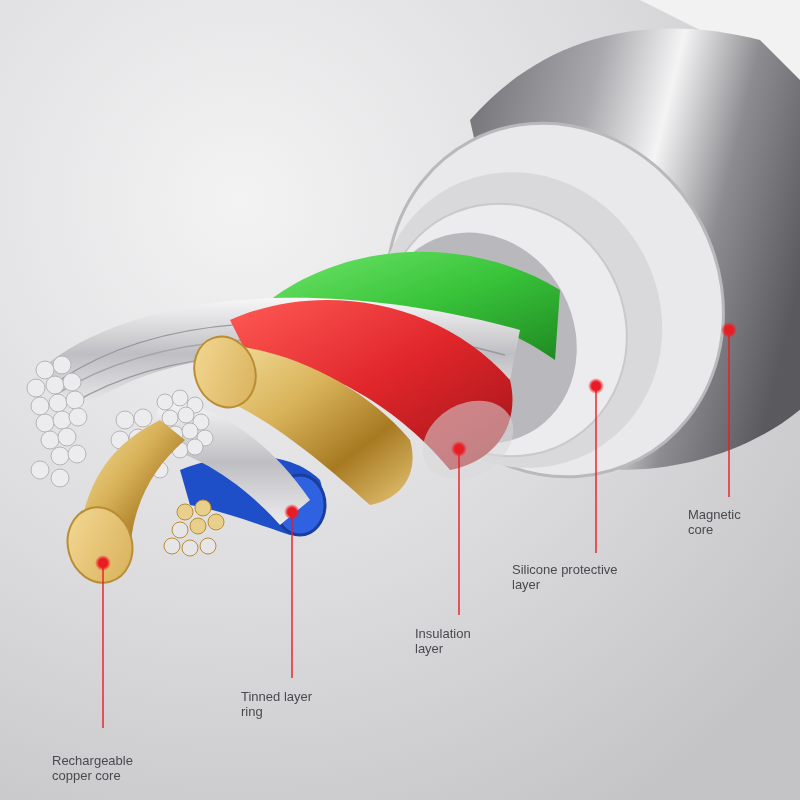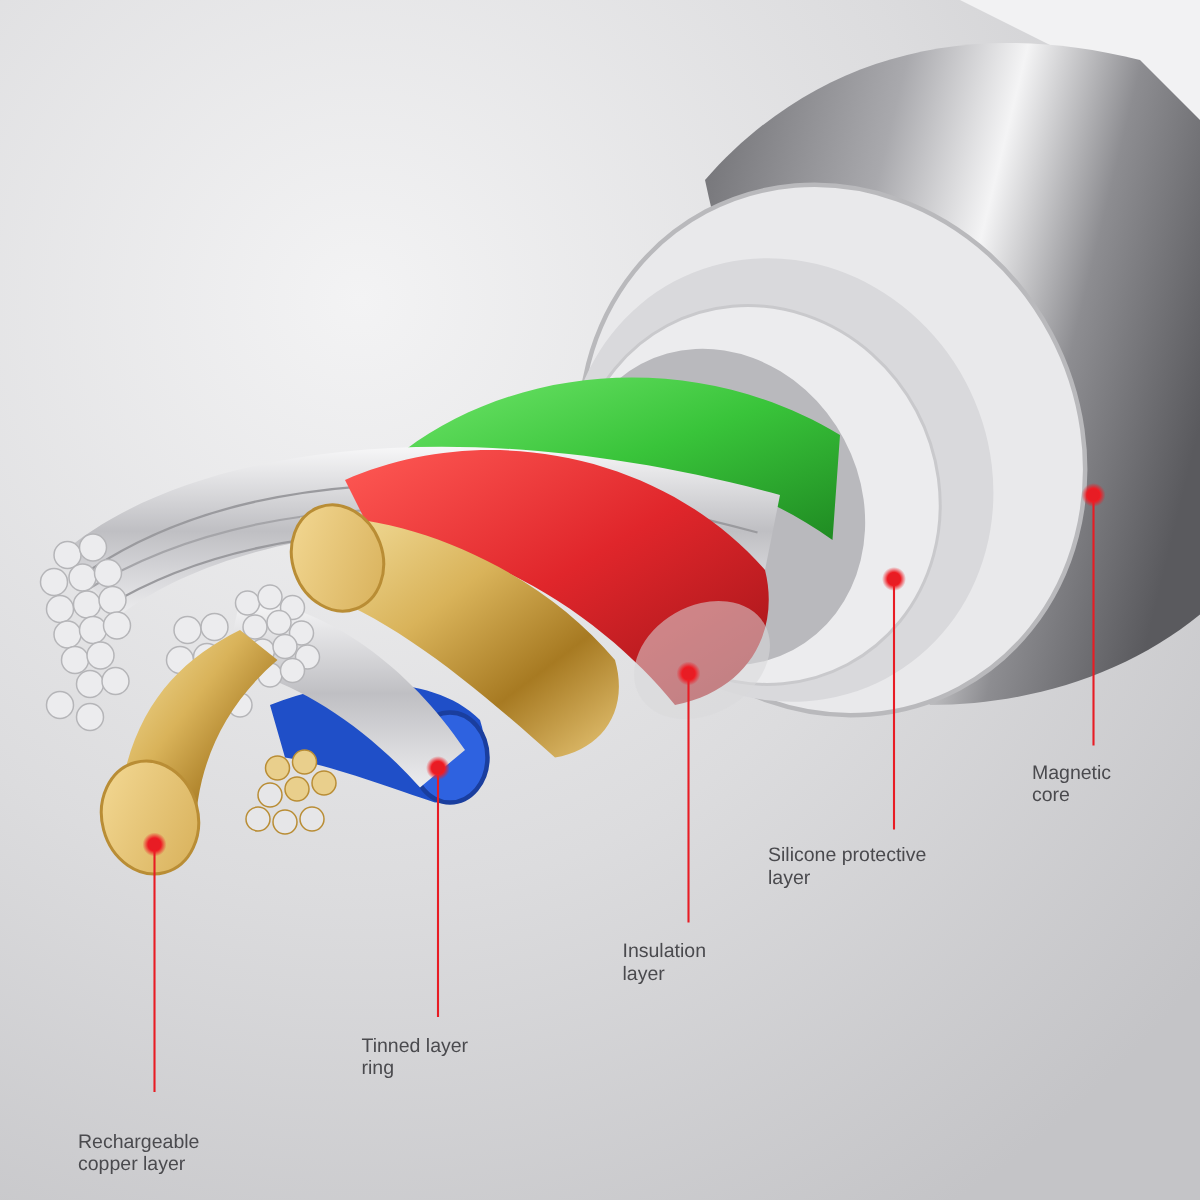--- a/index.html
+++ b/index.html
@@ -175,21 +175,21 @@
         <circle cx="596" cy="386" r="8" fill="url(#dotGlow)"></circle>
         <circle cx="596" cy="386" r="4" fill="#e81c24"></circle>
         <line x1="729" y1="330" x2="729" y2="497" stroke="#e81c24" stroke-width="1.4"></line>
         <circle cx="729" cy="330" r="8" fill="url(#dotGlow)"></circle>
         <circle cx="729" cy="330" r="4" fill="#e81c24"></circle>
       </g>
   </svg>
 
   <div class="label" style="left:52px; top:737px;margin-top:16px;">
     <span>Rechargeable</span>
-    <span>copper layer</span>
+    <span>copper core</span>
   </div>
   <div class="label" style="left:241px; top:689px;">
     <span>Tinned layer</span>
     <span>ring</span>
   </div>
   <div class="label" style="left:415px; top:626px;">
     <span>Insulation</span>
     <span>layer</span>
   </div>
   <div class="label" style="left:512px; top:562px;">

